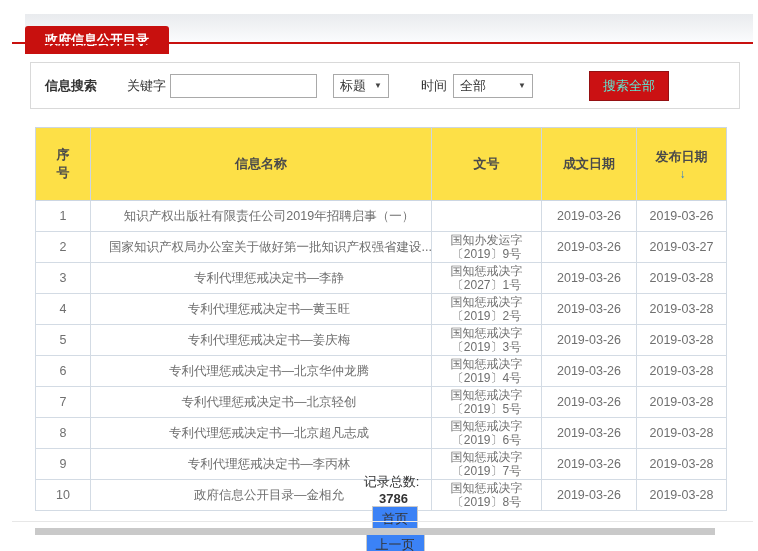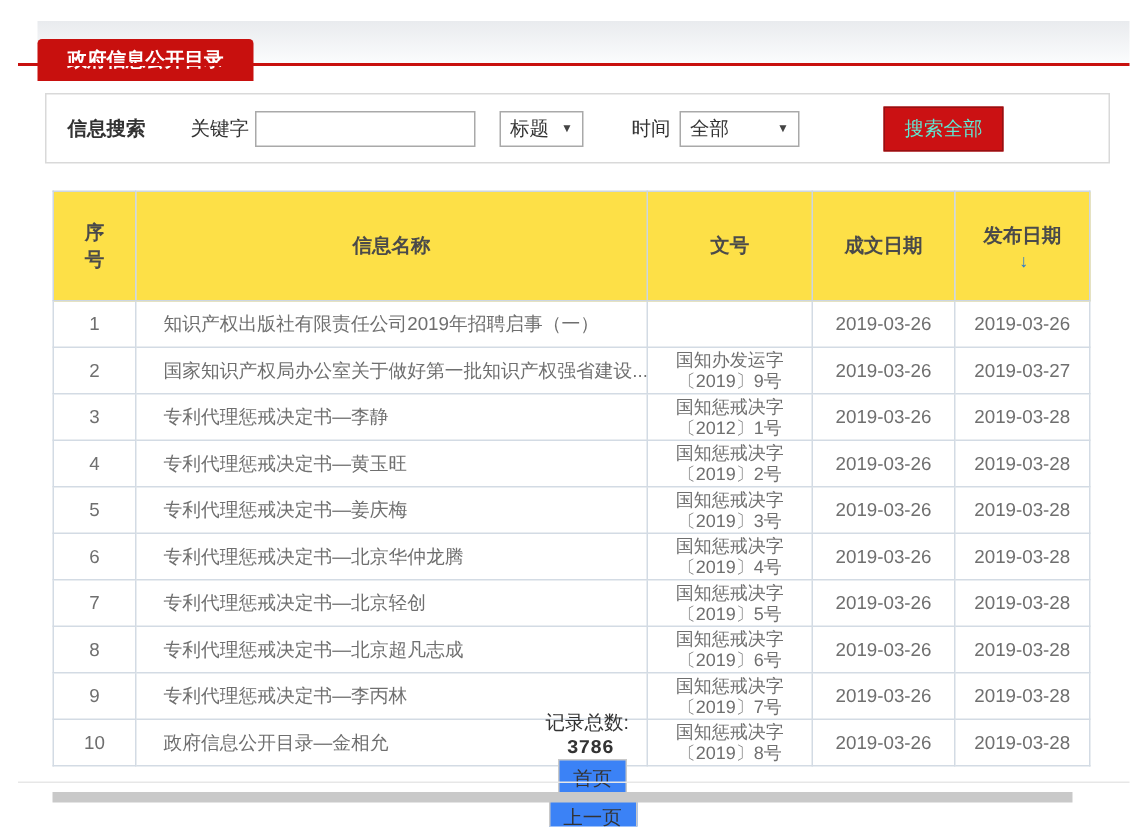--- a/index.html
+++ b/index.html
@@ -66,33 +66,33 @@
   .doc-table th {
     background: #fde047; border: 1px solid #ccd6e2;
     color: #4a4a4a; font-size: 13px; font-weight: bold;
     height: 27px; text-align: center; padding: 18px;
   }
   .doc-table td {
     border: 1px solid #d3dbe4; color: #6f6f6f; font-size: 12.5px;
     height: 31px; text-align: center; padding: 1px 2px;
     white-space: nowrap; overflow: hidden;
   }
-  .doc-table td.cell-name { text-align: left; padding-left: 18px; cursor: pointer; }
+  .doc-table td.cell-name { text-align: center; padding-left: 18px; cursor: pointer; }
   .doc-table td.cell-doc { font-size: 12px; line-height: 14px; }
   .doc-line { display: block; }
   .sort-icon { color: #2e7bcc; font-weight: 900; font-size: 12px; margin-left: 2px; }
   th.sortable { cursor: pointer; margin-left: 12px; }
   
   .pager {
     position: absolute; left: 35px; top: 473px; right: 10px;
     display: flex; align-items: center;
     font-size: 13px; color: #333; white-space: nowrap; flex-direction: column;
   }
   .rec-label { }
-  .rec-total { font-weight: bold; margin-left: 4px; font-family: Liberation Mono, monospace; }
+  .rec-total { font-weight: bold; margin-left: 4px; }
   .page-info { margin-left: 12px; }
   .pg-btn {
     border: 1px solid #c9c9c9; background: #3b82f6;
     padding: 3px 9px; margin-left: 7px; color: #333; font-size: 13px;
     cursor: pointer; font-family: inherit;
   }
   .pg-current { color: #e0251b; margin: 0 2px 0 12px; font-size: 13px; }
   .pg-num {
     border: 1px solid #d5d5d5; background: #fff;
     padding: 2px 4px; margin-left: 3px; color: #555; font-size: 12px;
@@ -177,21 +177,21 @@
           <span class="doc-line">〔2019〕9号</span>
         </td>
       <td>2019-03-26</td>
       <td>2019-03-27</td>
     </tr>
     <tr>
       <td>3</td>
       <td class="cell-name">专利代理惩戒决定书—李静</td>
       <td class="cell-doc">
           <span class="doc-line">国知惩戒决字</span>
-          <span class="doc-line">〔2012〕1号</span>
+          <span class="doc-line">〔2027〕1号</span>
         </td>
       <td>2019-03-26</td>
       <td>2019-03-28</td>
     </tr>
     <tr>
       <td>4</td>
       <td class="cell-name">专利代理惩戒决定书—黄玉旺</td>
       <td class="cell-doc">
           <span class="doc-line">国知惩戒决字</span>
           <span class="doc-line">〔2019〕2号</span>

